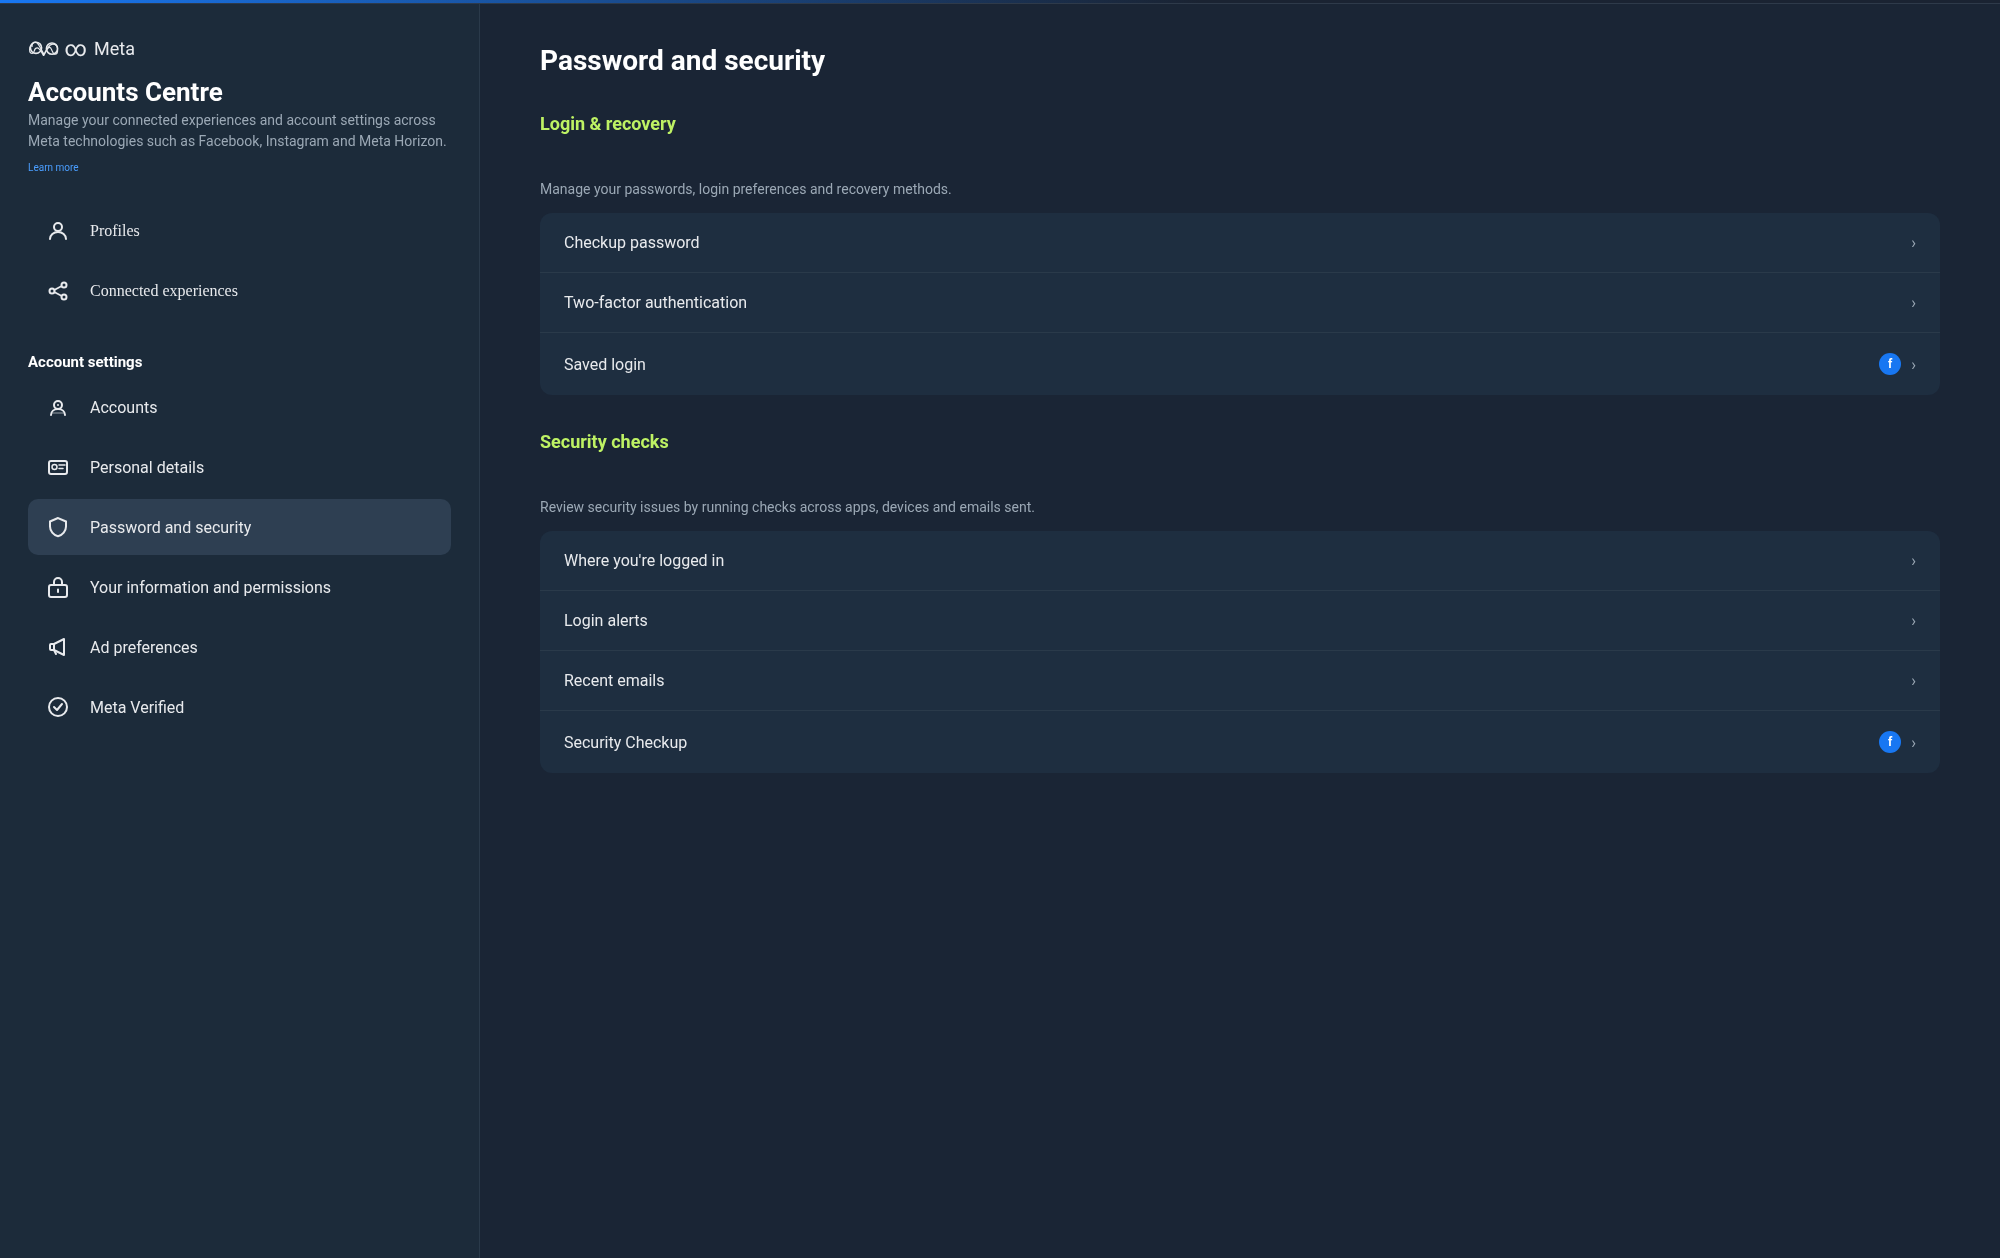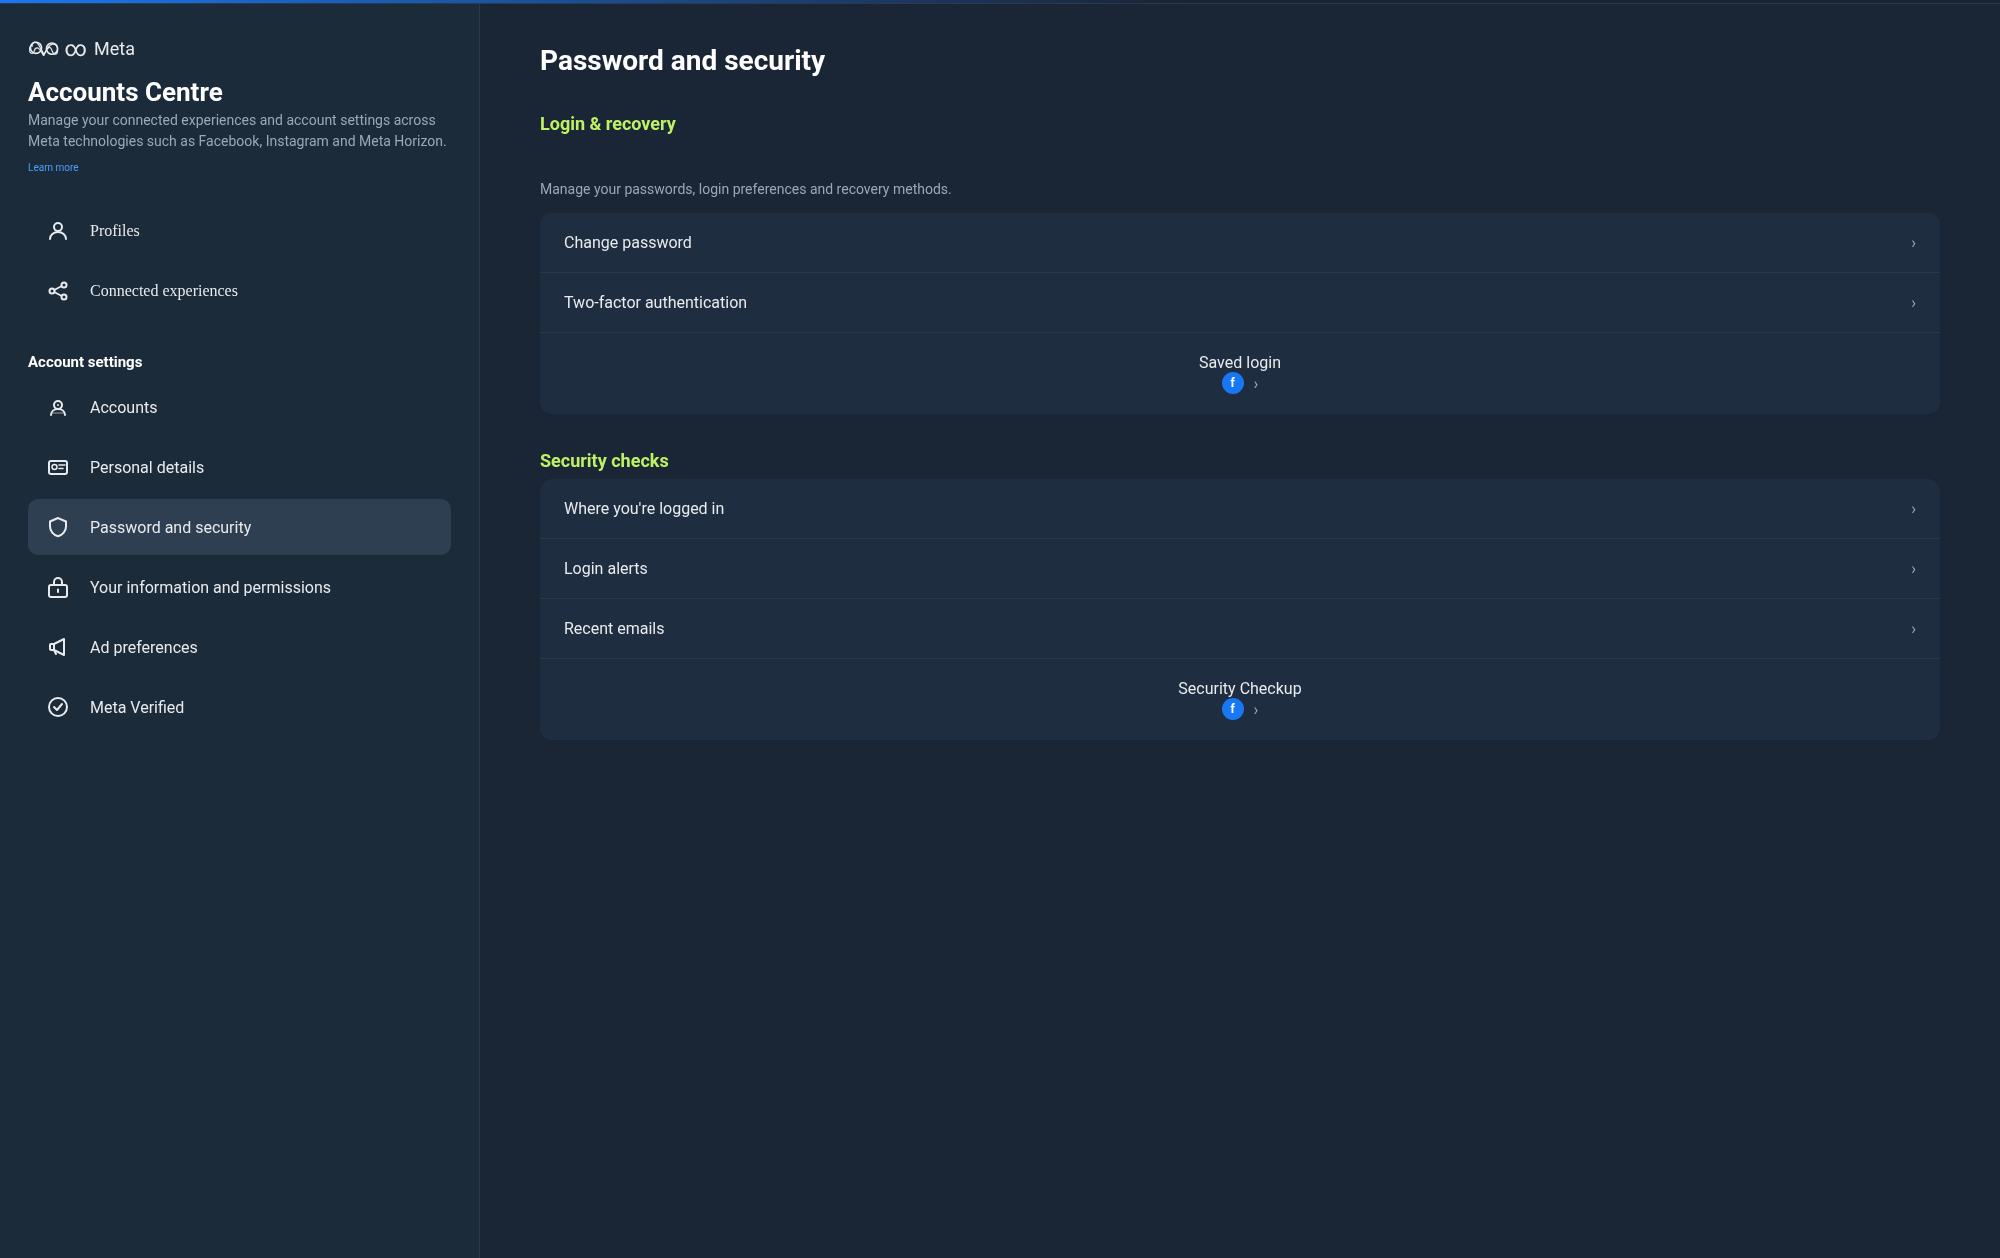--- a/index.html
+++ b/index.html
@@ -136,21 +136,20 @@
       display: flex;
       align-items: center;
       justify-content: space-between;
       padding: 20px 24px;
       border-bottom: 1px solid #2a3a4a;
       cursor: pointer;
       transition: background 0.15s;
     }
     .card-item:last-child {
       border-bottom: none;
-      flex-direction: column;
     }
     .card-item-left {
       display: flex;
       align-items: center;
       gap: 12px;
       font-size: 16px;
       color: #e8eaed;
     }
     .card-item-right {
       display: flex;
@@ -306,21 +305,21 @@
     <h2 class="page-title">Password and security</h2>
 
     <div class="section-header">
       <div class="section-title">Login &amp; recovery</div>
       <div class="section-subtitle">Manage your passwords, login preferences and recovery methods.</div>
     </div>
     <div class="card-list">
 
       <div class="card-item">
         <div class="card-item-left">
-          <span>Change password</span>
+          <span>Checkup password</span>
         </div>
         <div class="card-item-right">
           <span class="chevron">›</span>
         </div>
       </div>
 
       <div class="card-item">
         <div class="card-item-left">
           <span>Two-factor authentication</span>
         </div>
@@ -335,20 +334,21 @@
         </div>
         <div class="card-item-right">
           <div class="fb-icon-small">f</div>
           <span class="chevron">›</span>
         </div>
       </div>
     </div>
 
     <div class="section-header">
       <div class="section-title">Security checks</div>
+      <div class="section-subtitle">Review security issues by running checks across apps, devices and emails sent.</div>
     </div>
     <div class="card-list">
 
       <div class="card-item">
         <div class="card-item-left">
           <span>Where you're logged in</span>
         </div>
         <div class="card-item-right">
           <span class="chevron">›</span>
         </div>

